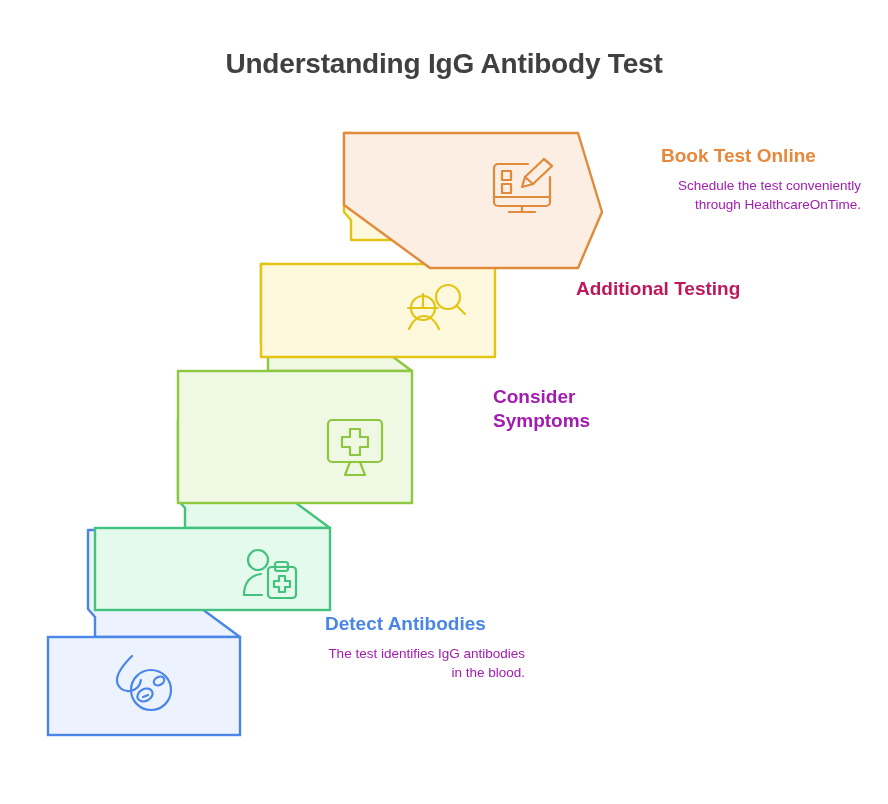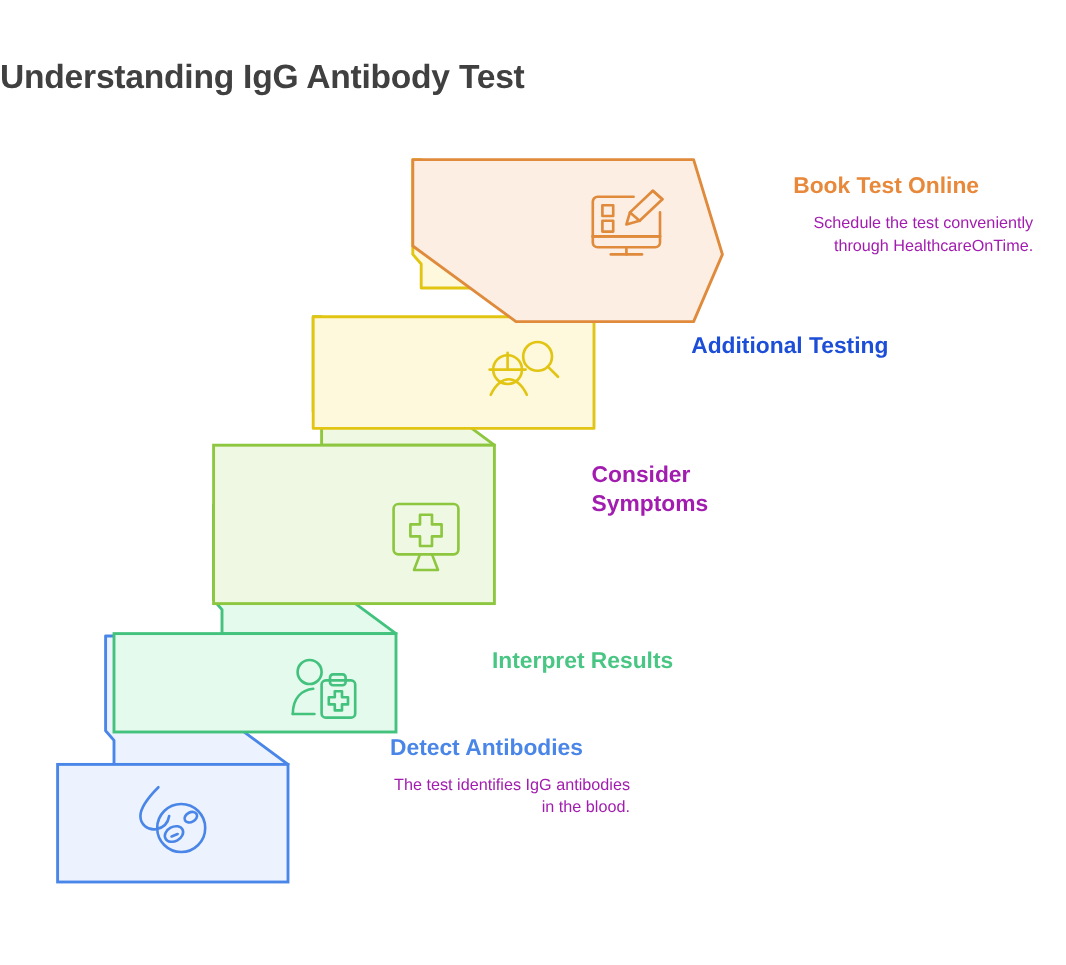--- a/index.html
+++ b/index.html
@@ -18,20 +18,21 @@
   #infographic {
     position: relative;
     width: 888px;
     height: 804px;
   }
   .page-title {
     position: absolute;
     left: 0;
     top: 48px;
     width: 888px;
+    text-align: center;
     font-size: 28px;
     font-weight: bold;
     color: #404040;
     letter-spacing: -0.2px;
   }
   svg.steps-layer {
     position: absolute;
     left: 0;
     top: 0;
     width: 888px;
@@ -145,29 +146,28 @@
     </g>
 
   </svg>
 
   <div class="step-text txt-0">
     <div class="step-heading" style="color:#E8883A">Book Test Online</div>
     <div class="step-desc">Schedule the test conveniently through HealthcareOnTime.</div>
   </div>
 
   <div class="step-text txt-1">
-    <div class="step-heading" style="color:#1d4ed8">Additional Testing</div>
+    <div class="step-heading" style="color:#be185d">Additional Testing</div>
   </div>
 
   <div class="step-text txt-2">
     <div class="step-heading" style="color:#a21caf">Consider Symptoms</div>
   </div>
 
   <div class="step-text txt-3">
-    <div class="step-heading" style="color:#49C684">Interpret Results</div>
   </div>
 
   <div class="step-text txt-4">
     <div class="step-heading" style="color:#4A86E8">Detect Antibodies</div>
     <div class="step-desc">The test identifies IgG antibodies in the blood.</div>
   </div>
 
 </div>
 
 </body></html>

